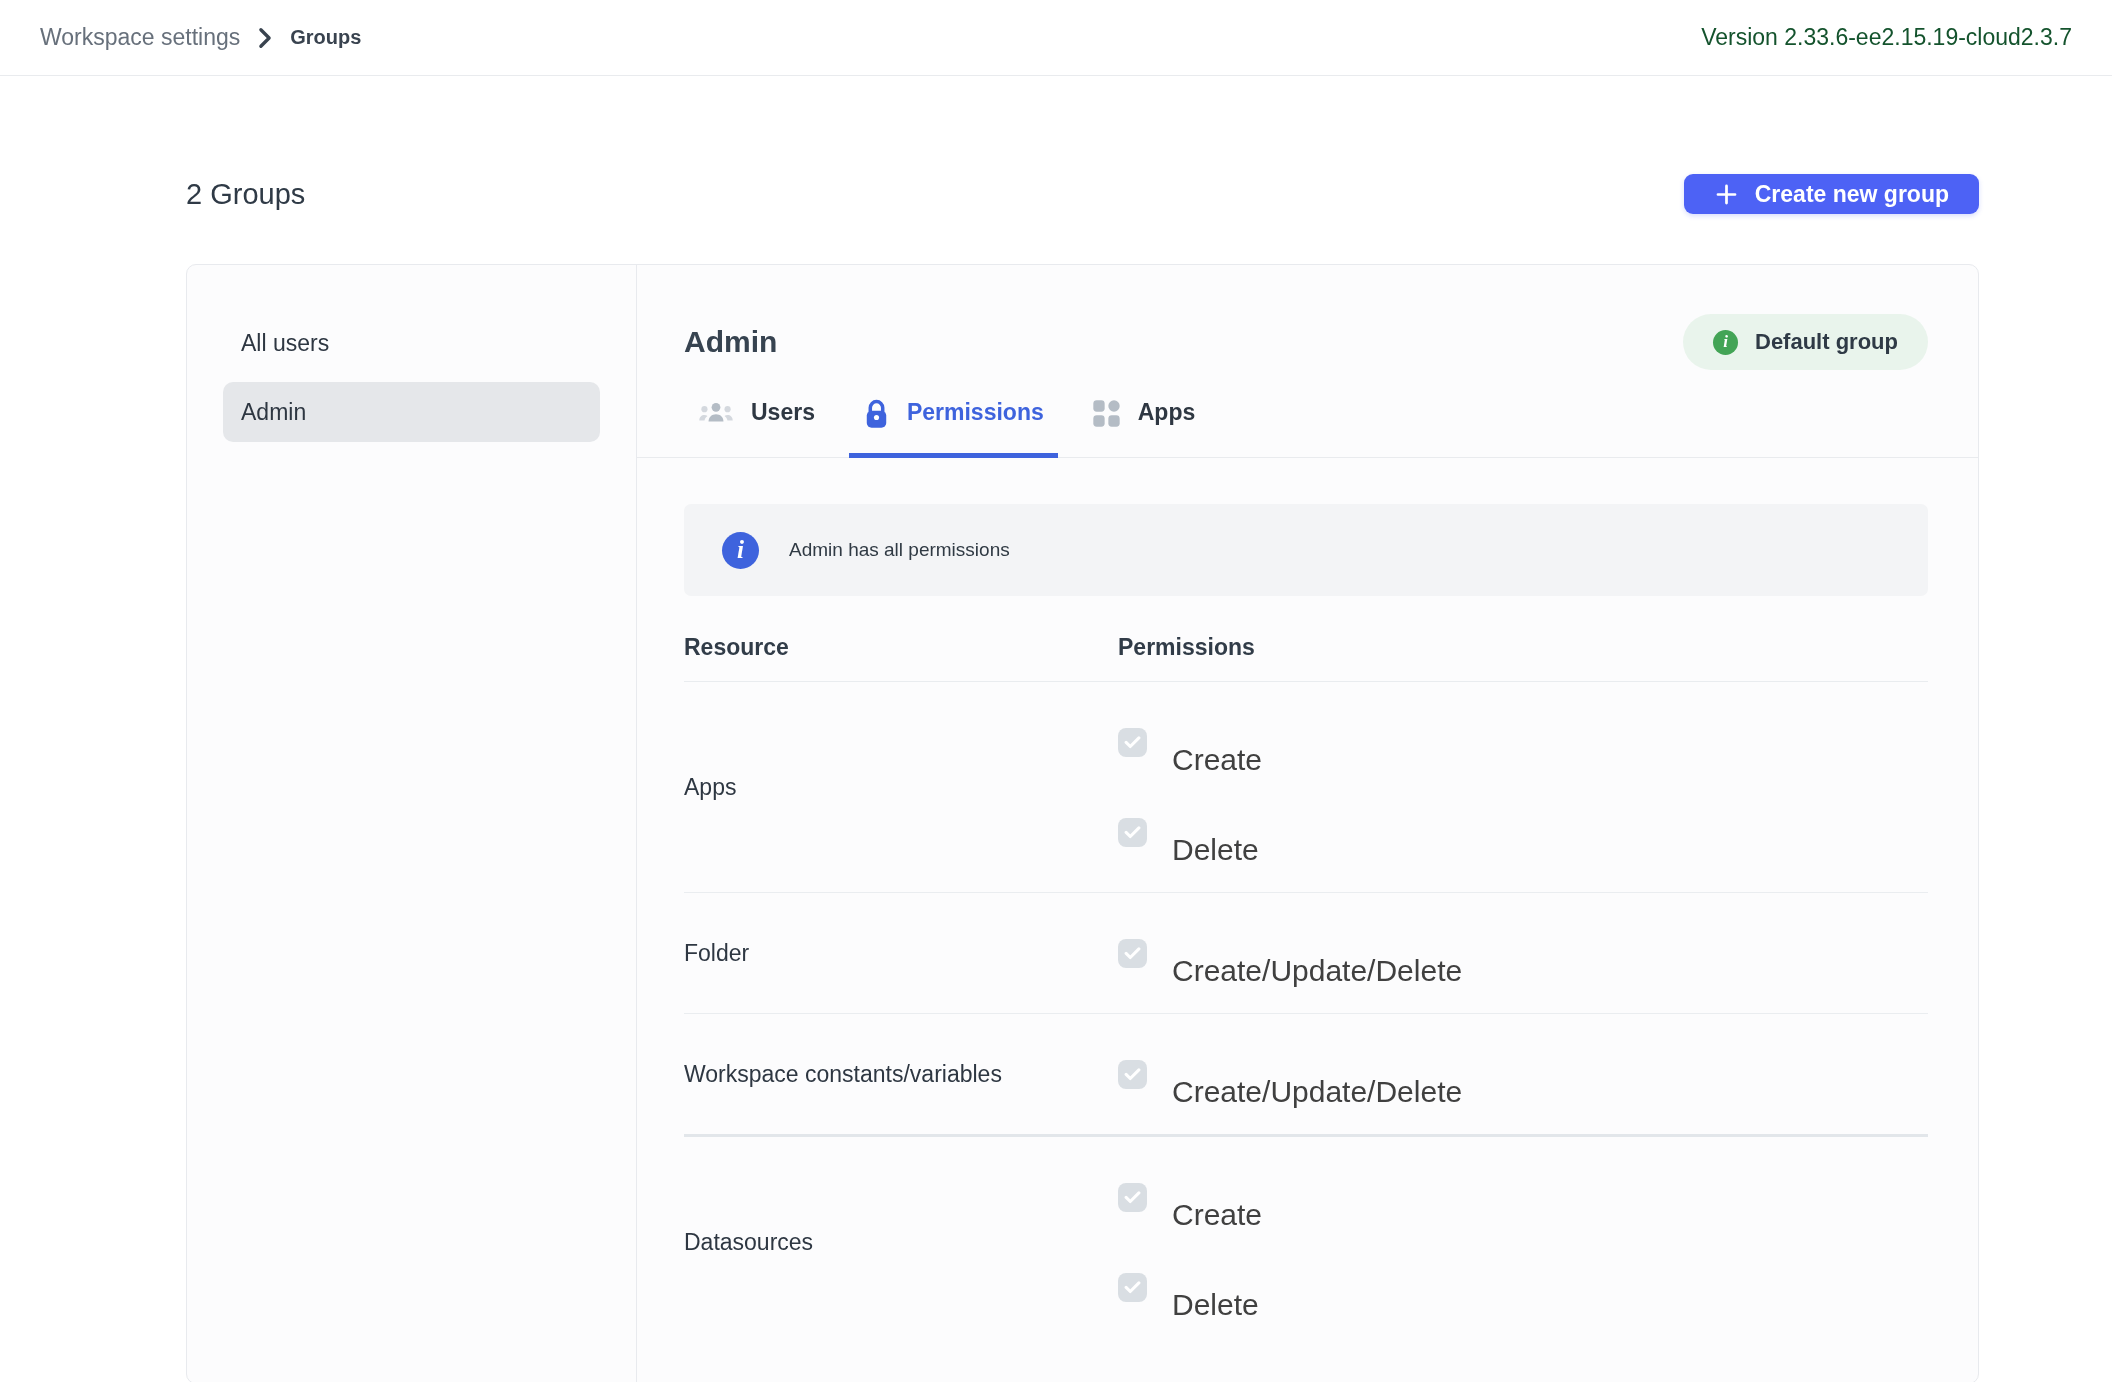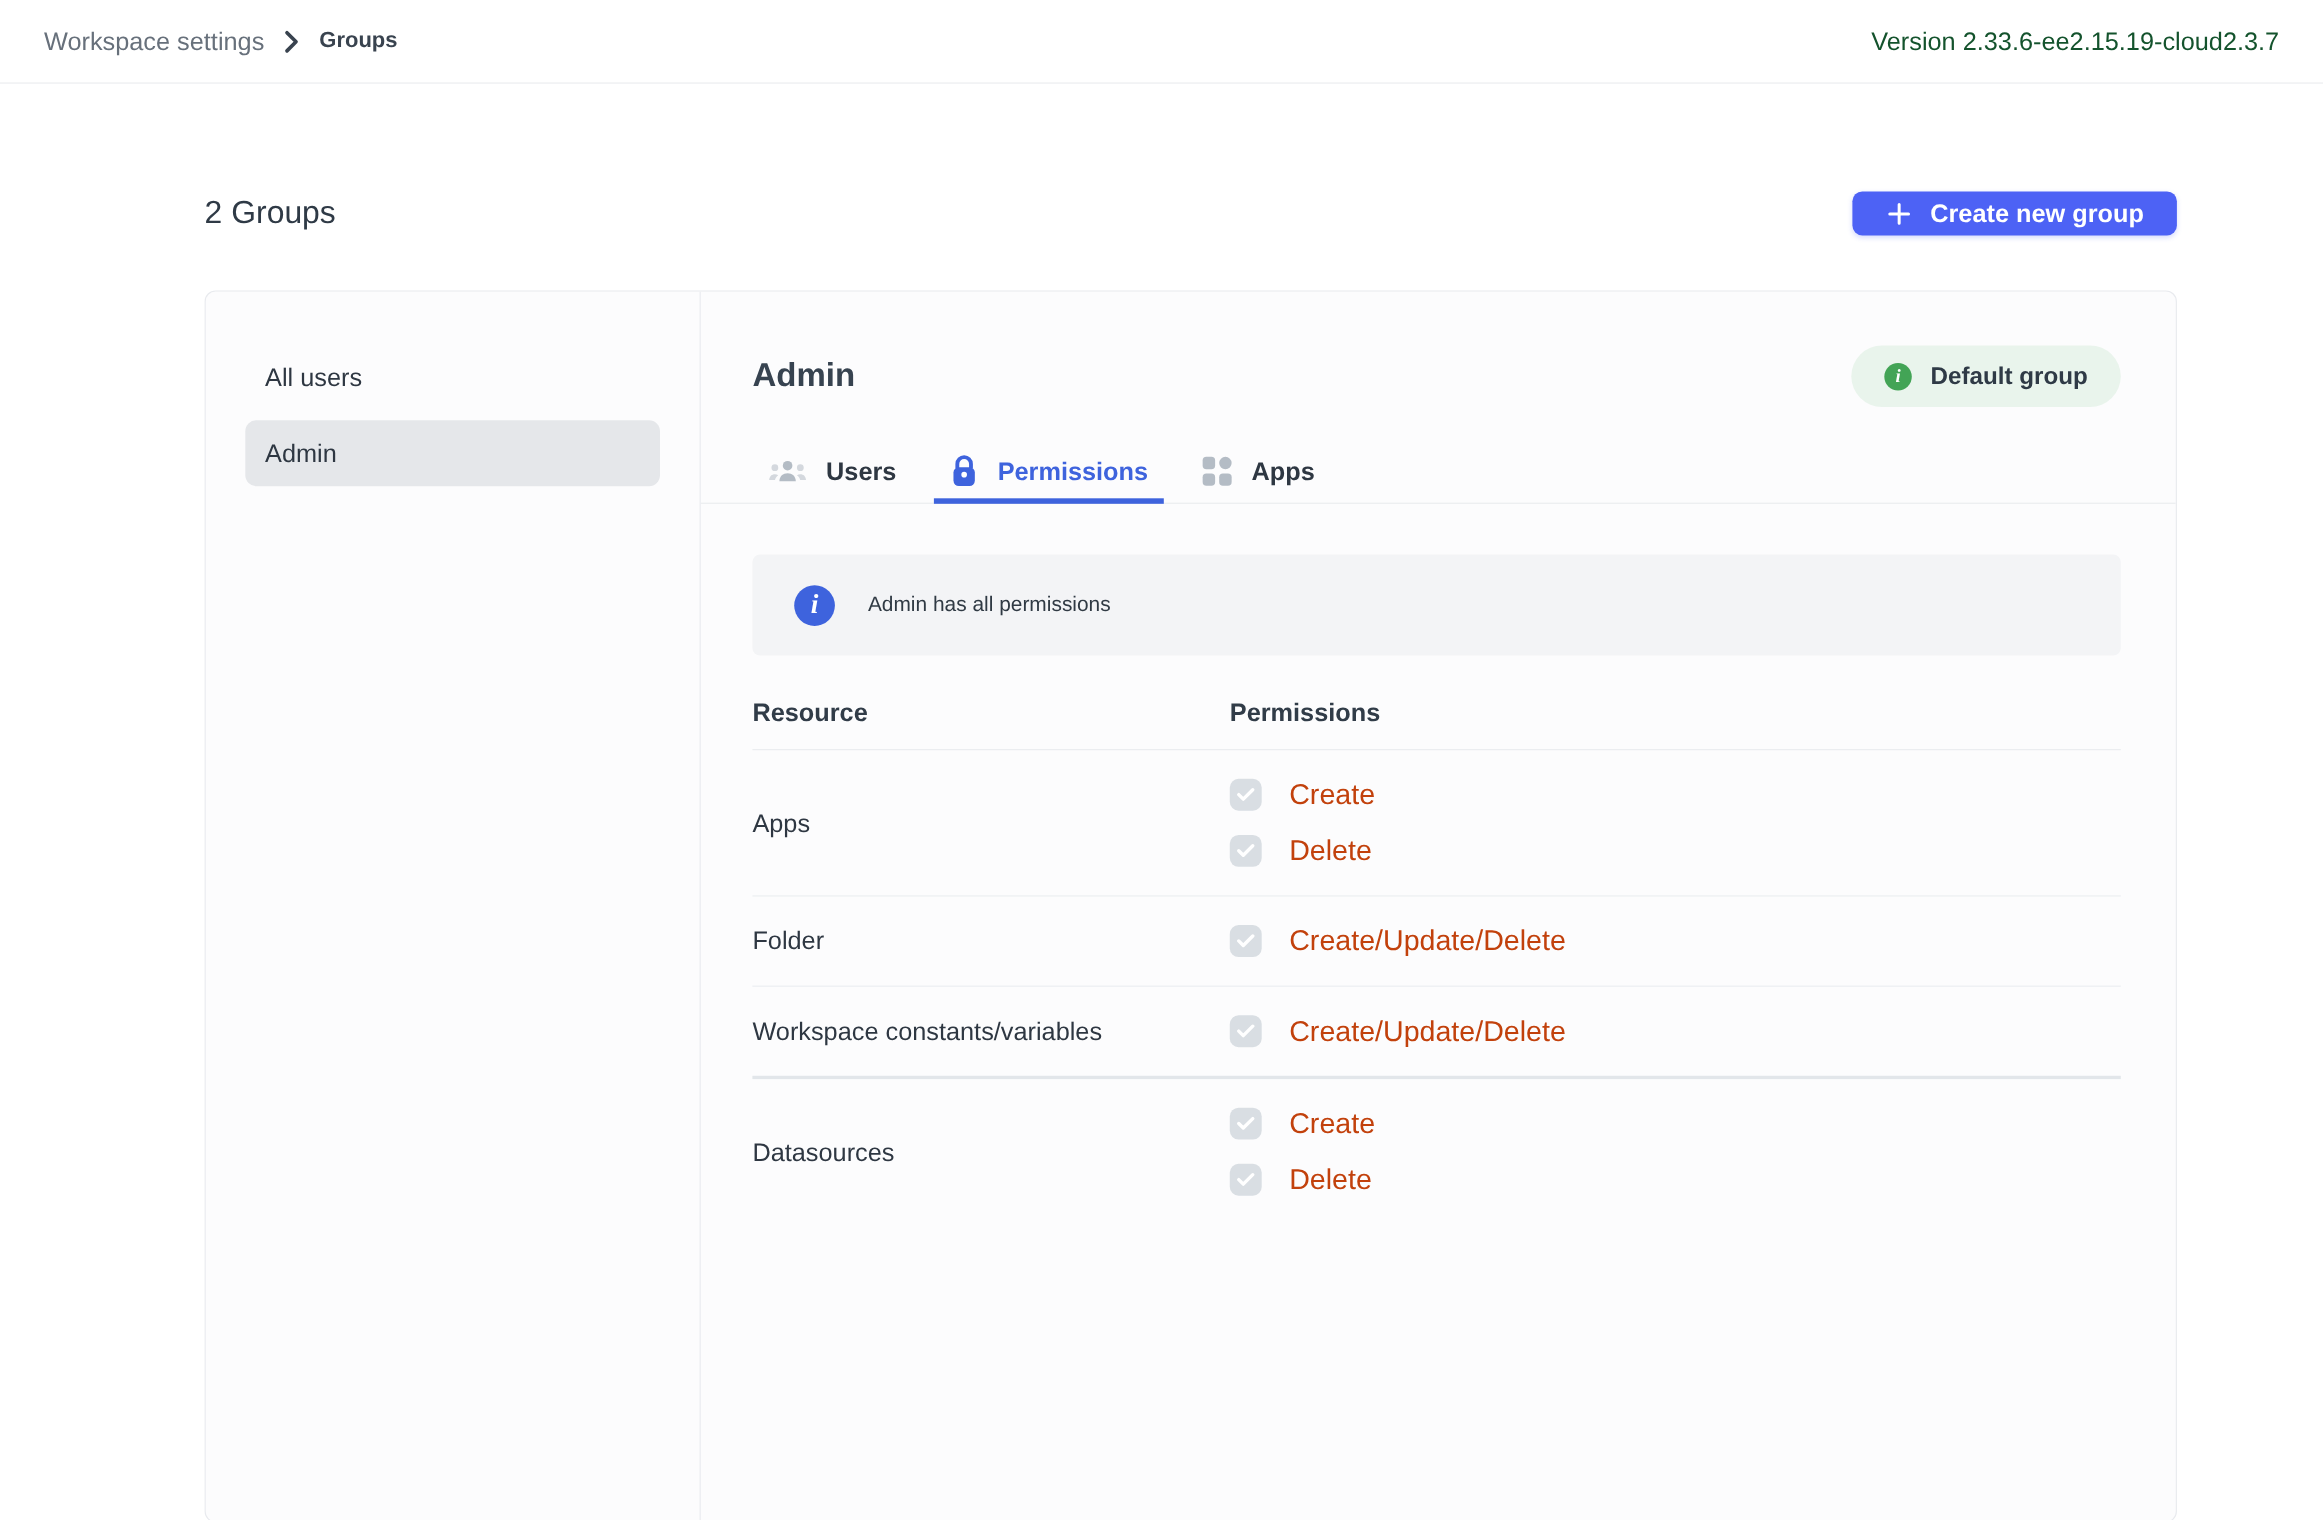--- a/index.html
+++ b/index.html
@@ -51,21 +51,21 @@
   .dot-blue{background:#3e63dd;width:37px;height:37px;}
   .dot-icon .i-glyph{color:#fff;font-family:"Liberation Serif","DejaVu Serif",serif;font-style:italic;font-weight:700;}
   .dot-green .i-glyph{font-size:17px;}
   .dot-blue .i-glyph{font-size:25px;}
   
   .tabs{
     display:flex;gap:20px;margin:26px -50px 0 -47px;padding:0 50px 0 47px;
     border-bottom:1px solid #e9ebee;
   }
   .tab{
-    position:relative;display:flex;align-items:center;gap:17px;height:58px;
+    position:relative;display:flex;gap:17px;height:58px;
     padding:0 14px;font-size:23px;font-weight:600;color:#2e3742;cursor:pointer;
   }
   .tab .ticon svg{display:block;}
   .tab .ticon .fill{fill:#b4bcc5;}
   .tab .ticon .stroke{stroke:#b4bcc5;}
   .tab.active{color:var(--accent);}
   .tab.active .ticon .fill{fill:var(--accent);}
   .tab.active .ticon .stroke{stroke:var(--accent);}
   .tab.active::after{
     content:"";position:absolute;left:0;right:0;bottom:-1px;height:5px;background:var(--accent);
@@ -84,21 +84,21 @@
   .perm-row{display:flex;align-items:center;padding:25px 0;}
   .perm-row.div-normal{border-bottom:1px solid #eaedf0;}
   .perm-row.div-thick{border-bottom:3px solid #e2e6ea;}
   .resource-name{font-size:23px;color:#2e3742;}
   .perm-cell{display:flex;flex-direction:column;gap:20px;}
   .perm-line{display:flex;align-items:center;gap:25px;}
   .checkbox{
     width:29px;height:29px;border-radius:8px;background:#d9dee3;
     display:flex;align-items:center;justify-content:center;cursor:not-allowed;flex:none;
   }
-  .perm-label{font-size:26px;color:#c2410c;}
+  .perm-label{font-size:30px;color:#404040;margin-top:36px;}
 </style>
 </head>
 <body>
 
 <div class="app-header">
   <div class="breadcrumb">
     <span class="crumb-parent">Workspace settings</span>
     <span class="crumb-sep">
       <svg width="14" height="22" viewBox="0 0 10 16">
           <path d="M2 2l6 6-6 6" stroke="#39434f" stroke-width="2.4" fill="none" stroke-linecap="round" stroke-linejoin="round"></path>

